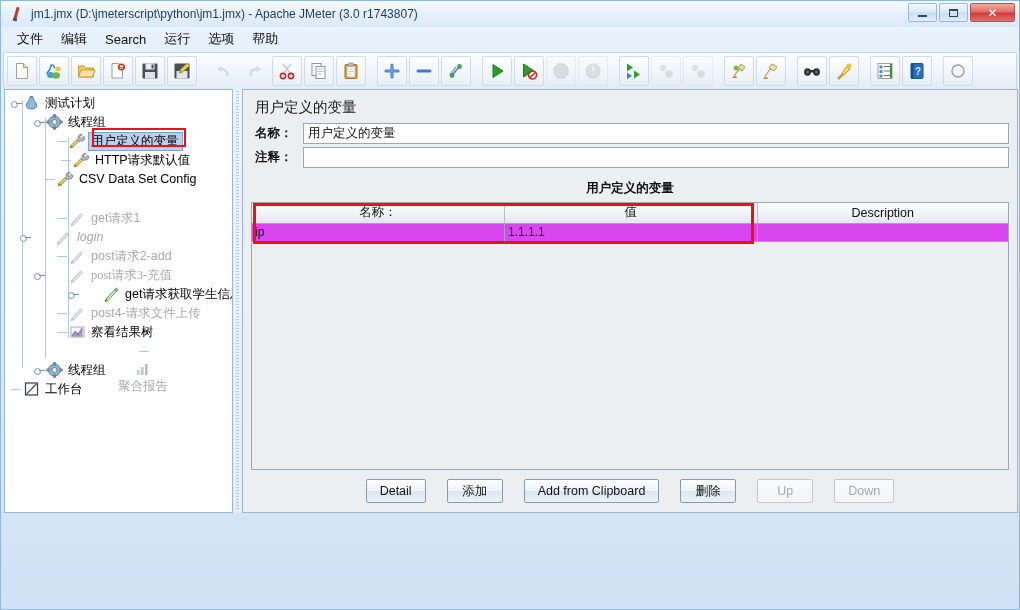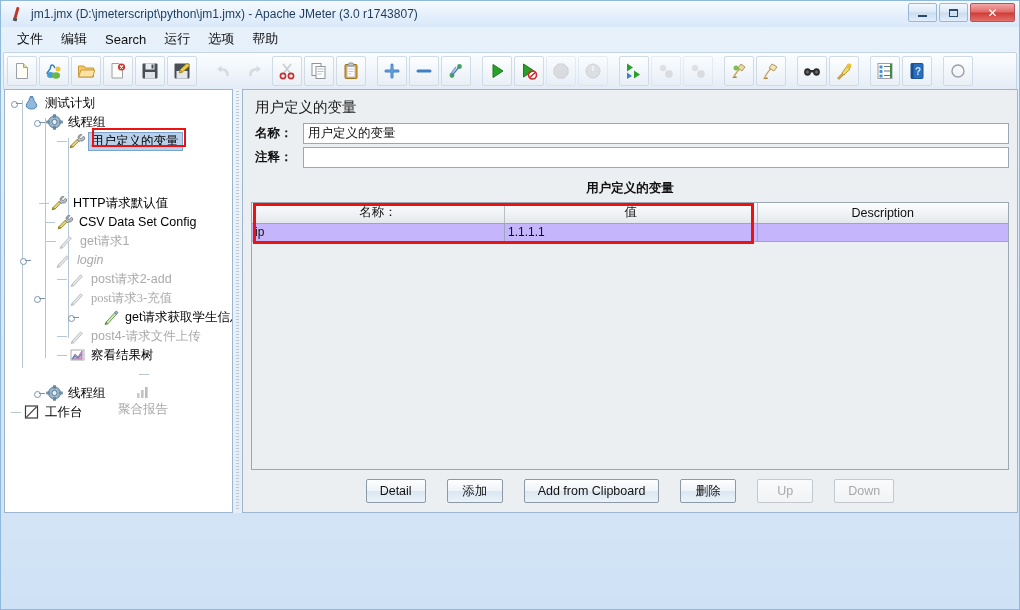--- a/index.html
+++ b/index.html
@@ -281,21 +281,21 @@
     border-right: 1px solid #b6bec6;
     border-bottom: 1px solid #9aa8b5;
     font-size: 12.5px;
     font-weight: normal;
     color: #111;
     text-align: center;
   }
   table.vtable th:last-child { border-right: none; }
   table.vtable td {
     height: 18px;
-    background: #c4b5fd;
+    background: #d946ef;
     border-right: 1px solid #98a9bd;
     border-bottom: 1px solid #98a9bd;
     font-size: 12px;
     color: #111;
     padding: 0 3px;
   }
   table.vtable td:last-child { border-right: none; }
 
   
   #annot-table {
@@ -630,21 +630,21 @@
           <div class="ticon">
             <svg width="17" height="16" viewBox="0 0 17 16">
                 <path d="M2 12.5l6-6 1.8 1.8-6 6z" fill="#e0d27a" stroke="#a3922f"></path>
                 <path d="M2 12.5l-.8 2.3 2.4-.7z" fill="#c8b95e" stroke="#8e7f22"></path>
                 <path d="M14.5 3.2l-2.6 2.6-1.6-1.6 2.6-2.6a3 3 0 0 0-3.6 4l-1 1 2.2 2.2 1-1a3 3 0 0 0 4-3.6z" fill="#b9bfc5" stroke="#7d838a"></path>
               </svg>
           </div>
           <span class="tlabel">用户定义的变量</span>
         </div>
 
-        <div class="tnode" style="padding-left:32px;margin-top:43px;">
+        <div class="tnode" style="padding-left:54px;">
           <div class="thandle leaf"></div>
           <div class="ticon">
             <svg width="17" height="16" viewBox="0 0 17 16">
                 <path d="M2 12.5l6-6 1.8 1.8-6 6z" fill="#e0d27a" stroke="#a3922f"></path>
                 <path d="M2 12.5l-.8 2.3 2.4-.7z" fill="#c8b95e" stroke="#8e7f22"></path>
                 <path d="M14.5 3.2l-2.6 2.6-1.6-1.6 2.6-2.6a3 3 0 0 0-3.6 4l-1 1 2.2 2.2 1-1a3 3 0 0 0 4-3.6z" fill="#b9bfc5" stroke="#7d838a"></path>
               </svg>
           </div>
           <span class="tlabel">HTTP请求默认值</span>
         </div>
@@ -654,21 +654,21 @@
           <div class="ticon">
             <svg width="17" height="16" viewBox="0 0 17 16">
                 <path d="M2 12.5l6-6 1.8 1.8-6 6z" fill="#e0d27a" stroke="#a3922f"></path>
                 <path d="M2 12.5l-.8 2.3 2.4-.7z" fill="#c8b95e" stroke="#8e7f22"></path>
                 <path d="M14.5 3.2l-2.6 2.6-1.6-1.6 2.6-2.6a3 3 0 0 0-3.6 4l-1 1 2.2 2.2 1-1a3 3 0 0 0 4-3.6z" fill="#b9bfc5" stroke="#7d838a"></path>
               </svg>
           </div>
           <span class="tlabel">CSV Data Set Config</span>
         </div>
 
-        <div class="tnode disabled" style="padding-left:39px;">
+        <div class="tnode disabled" style="padding-left:50px;margin-top:20px;">
           <div class="thandle leaf"></div>
           <div class="ticon">
             <svg width="17" height="16" viewBox="0 0 17 16">
                 <path d="M3 13.2l8.6-9.4 1.8 1.6-8.6 9.4z" fill="#e3e6e9" stroke="#c0c4c8"></path>
                 <path d="M3 13.2l-.9 2.3 2.6-.7z" fill="#d5d8db" stroke="#bcc0c4"></path>
               </svg>
           </div>
           <span class="tlabel">get请求1</span>
         </div>
 

